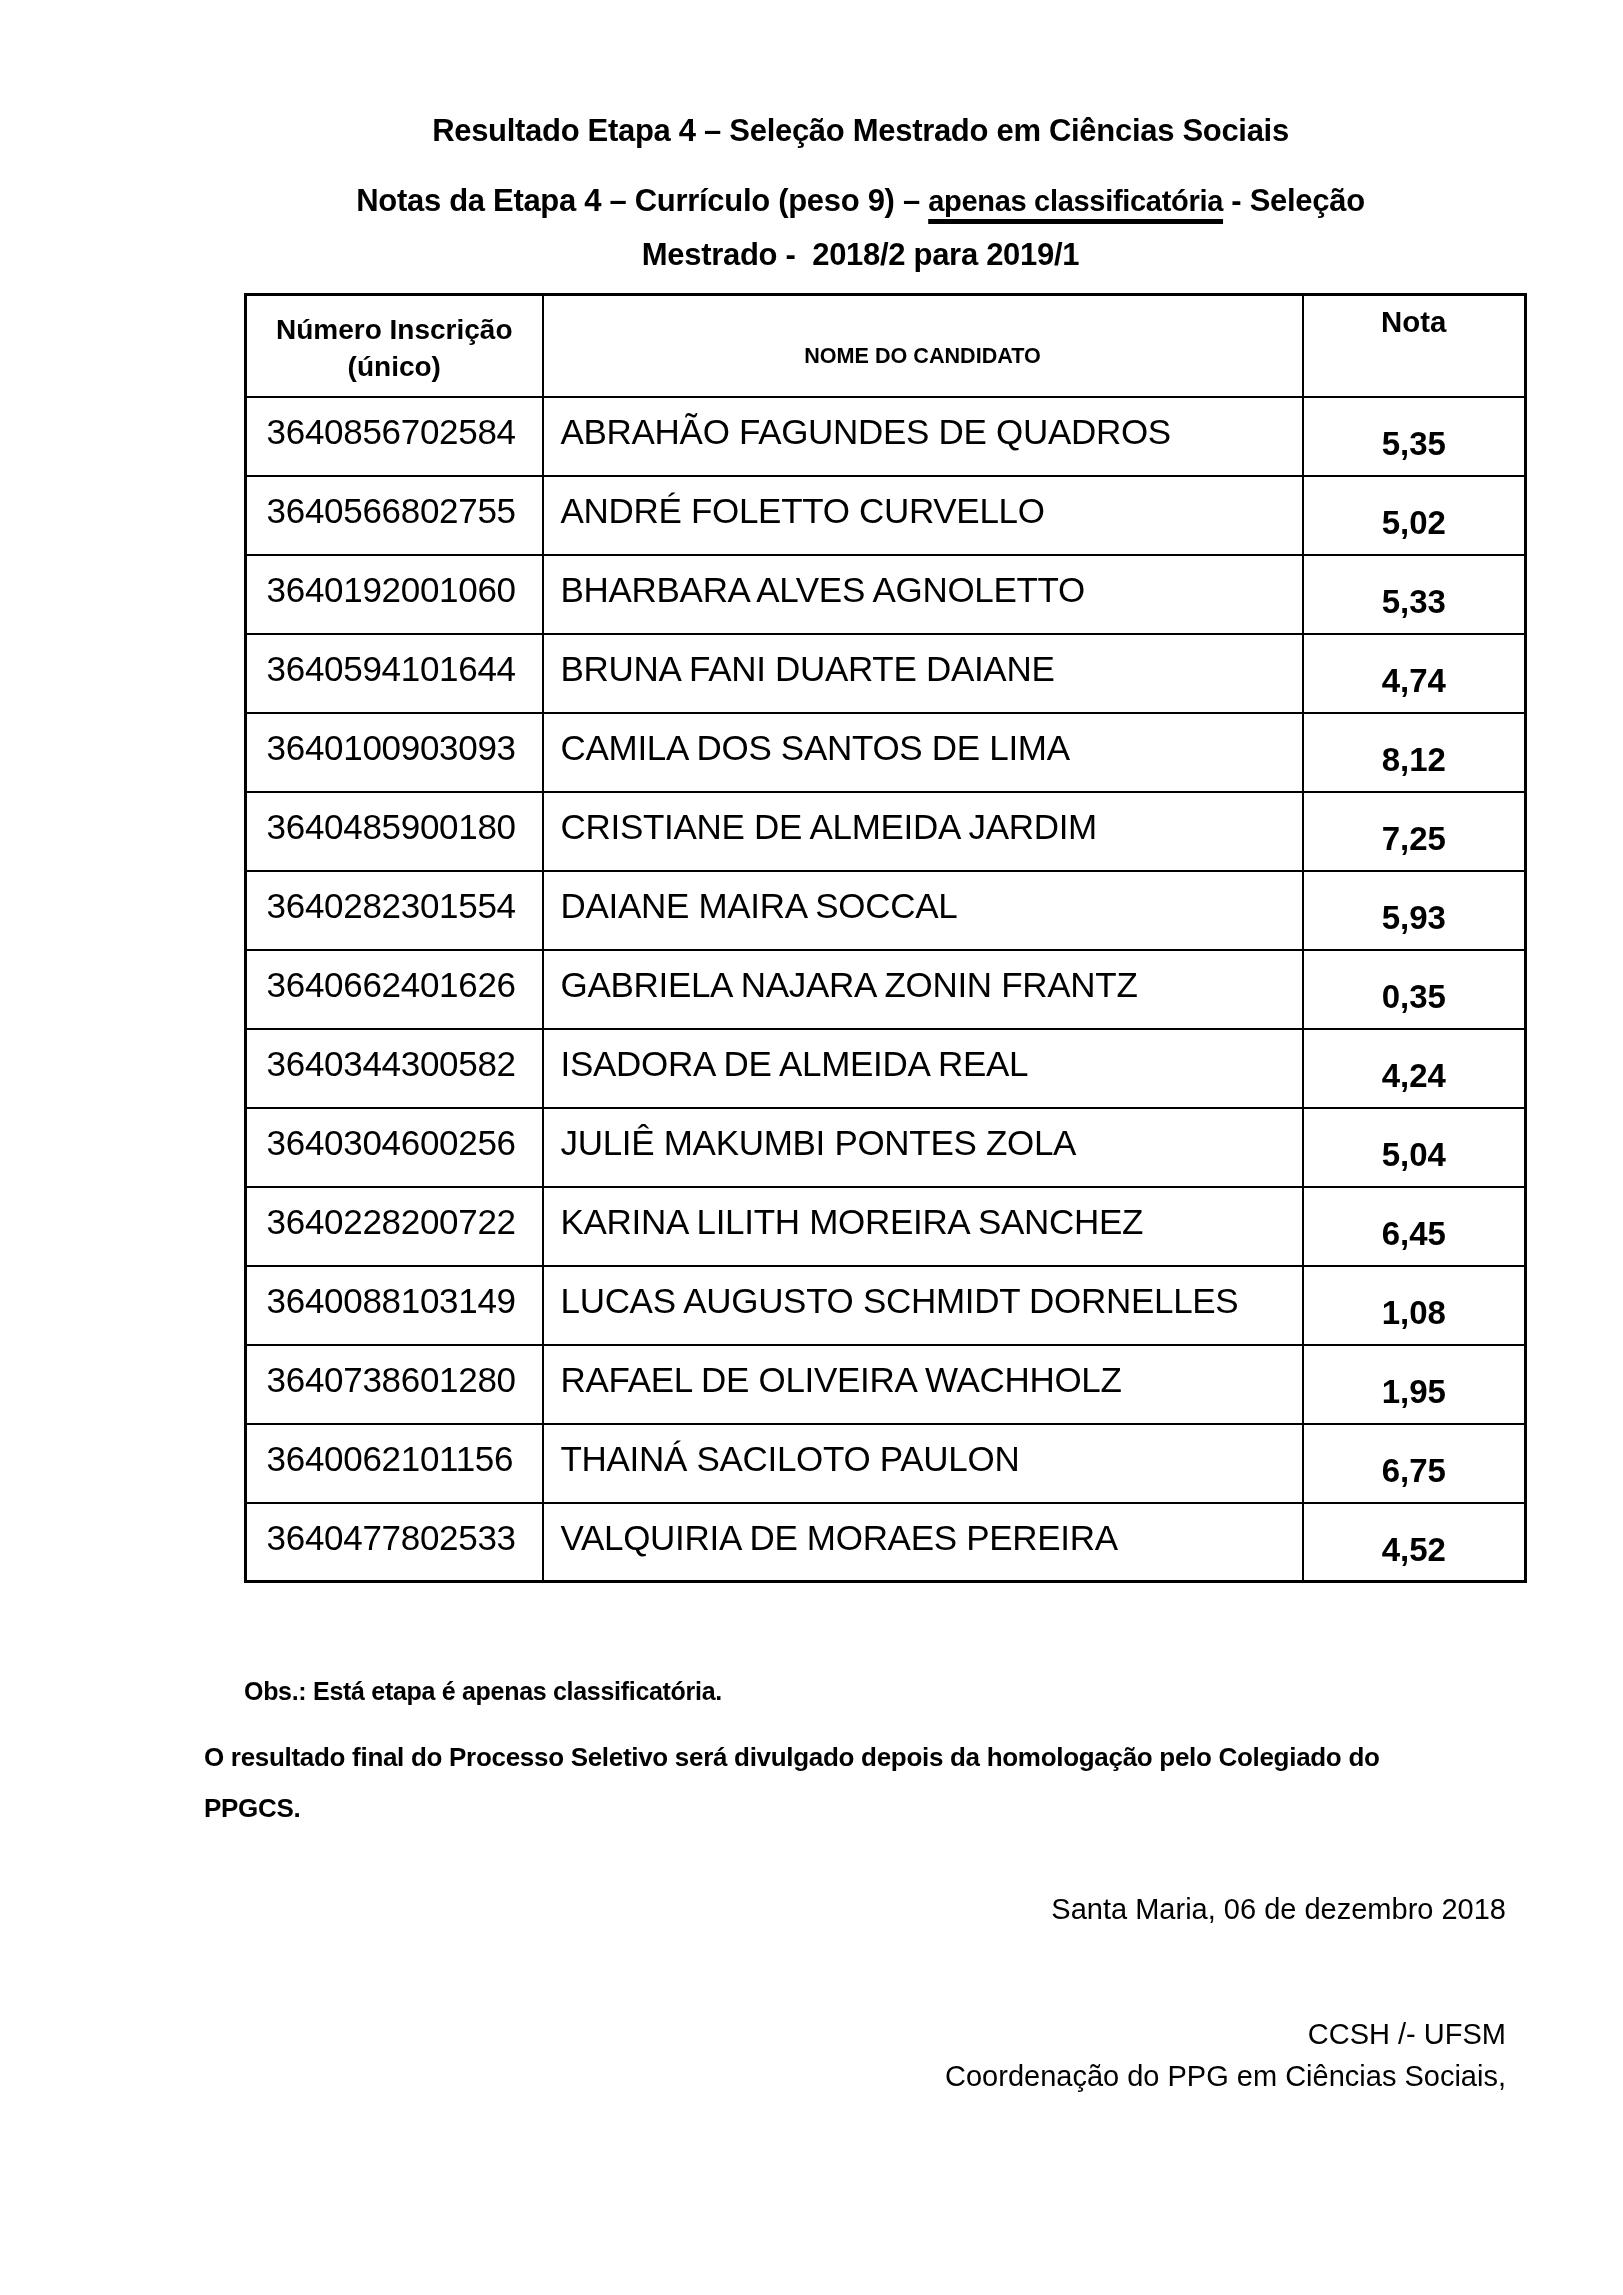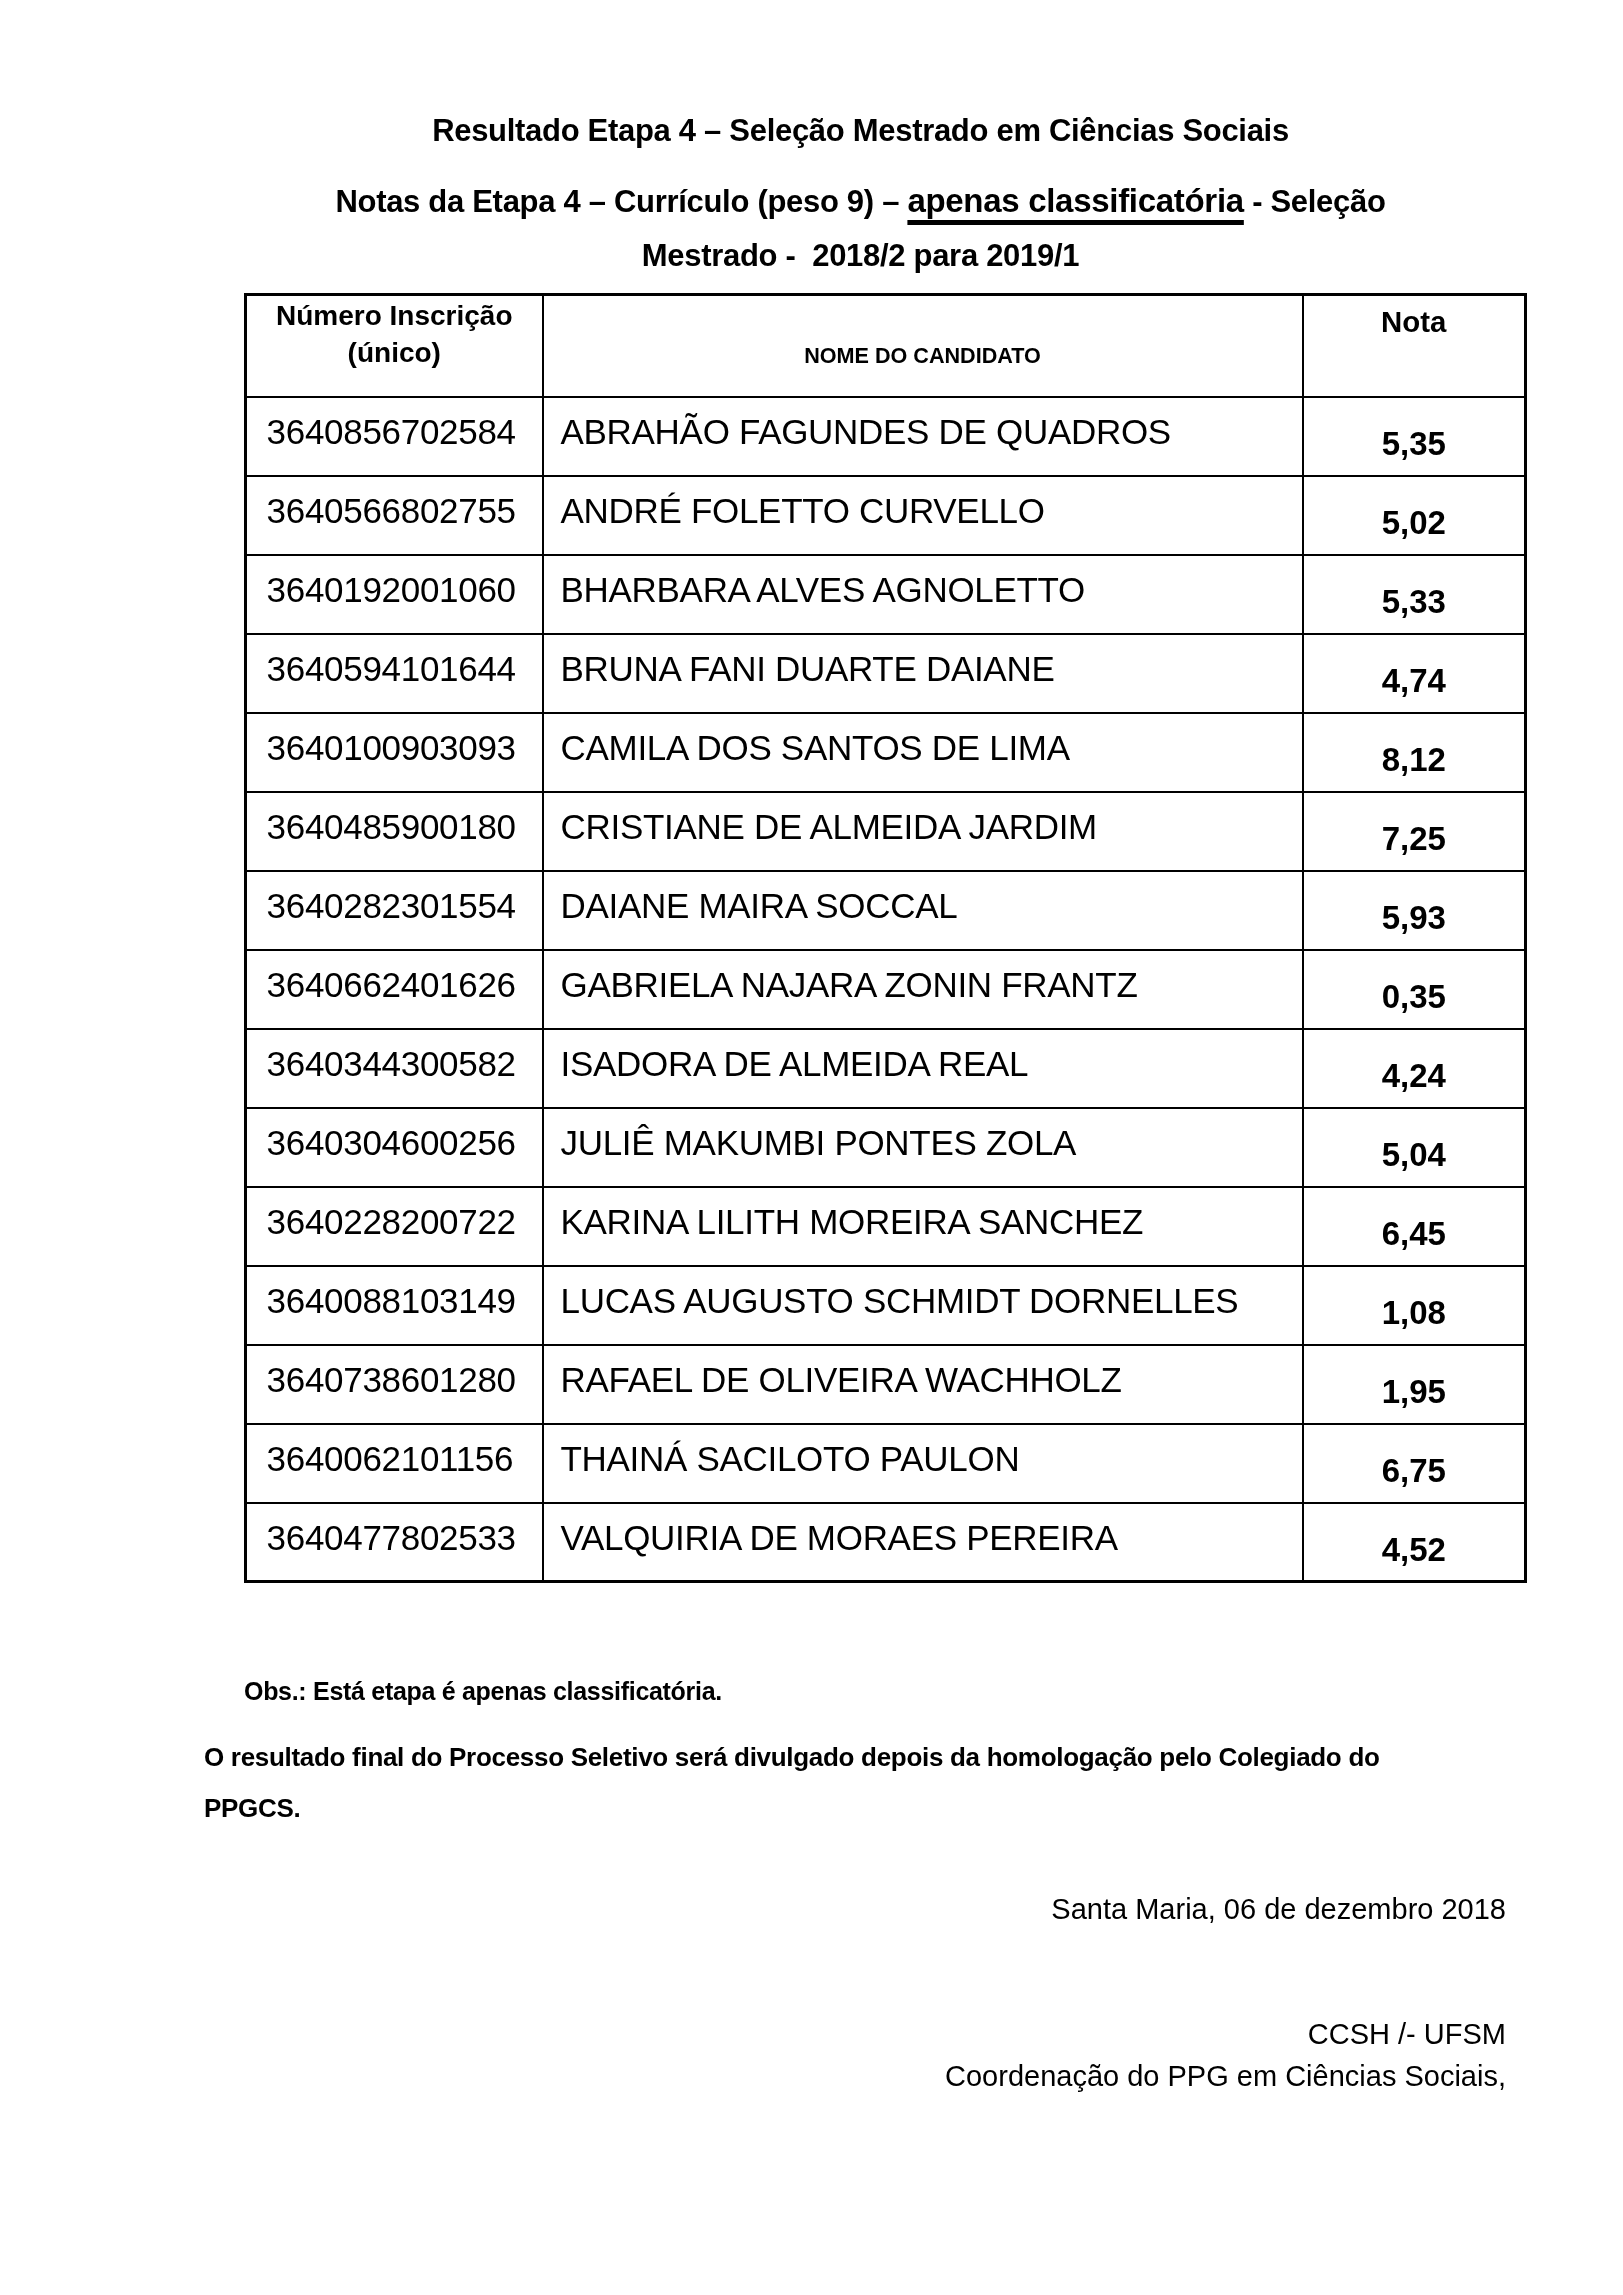--- a/index.html
+++ b/index.html
@@ -24,39 +24,39 @@
   }
   .subtitle {
     position: absolute;
     left: 134px; top: 147px; width: 1453px;
     text-align: center;
     font-weight: bold;
     letter-spacing: -0.3px;
   }
   .sub1 { font-size: 31px; line-height: 60px; white-space: nowrap; }
   .sub1 .highlight {
-    font-size: 33px;
+    font-size: 29px;
     text-decoration: underline;
     text-decoration-thickness: 4.6px;
     text-underline-offset: 7.9px;
   }
   .sub2 { font-size: 31px; line-height: 38px; margin-top: 5.2px; white-space: pre-wrap; }
 
   table.results {
     position: absolute;
     left: 244px; top: 269px;
     width: 1281px;
     border-collapse: collapse;
     table-layout: fixed;
     border: 3.3px solid #000;
   }
   table.results th, table.results td { border: 2.6px solid #000; }
   thead tr { height: 102px; }
   thead th { font-weight: bold; text-align: center; vertical-align: top; }
-  th.h-insc { font-size: 28px; line-height: 37px; padding-top: 1px; }
+  th.h-insc { font-size: 28px; line-height: 37px; padding-top: 15px; }
   th.h-nome { font-size: 21.6px; padding-top: 47px; border-bottom-width: 3.9px; }
   thead th { border-bottom-width: 3.9px; }
   th.h-nota { font-size: 29.4px; padding-top: 9.2px; }
   tbody tr { height: 79px; }
   tbody td { vertical-align: top; font-size: 35px; letter-spacing: -0.3px; }
   td.c-num  { padding: 14.4px 0 0 19.6px; }
   td.c-name { padding: 14.4px 0 0 17px; border-radius: 26px; }
   td.c-nota { font-weight: bold; font-size: 33px; text-align: center; padding-top: 27px; letter-spacing: 0; }
 
   .obs {

